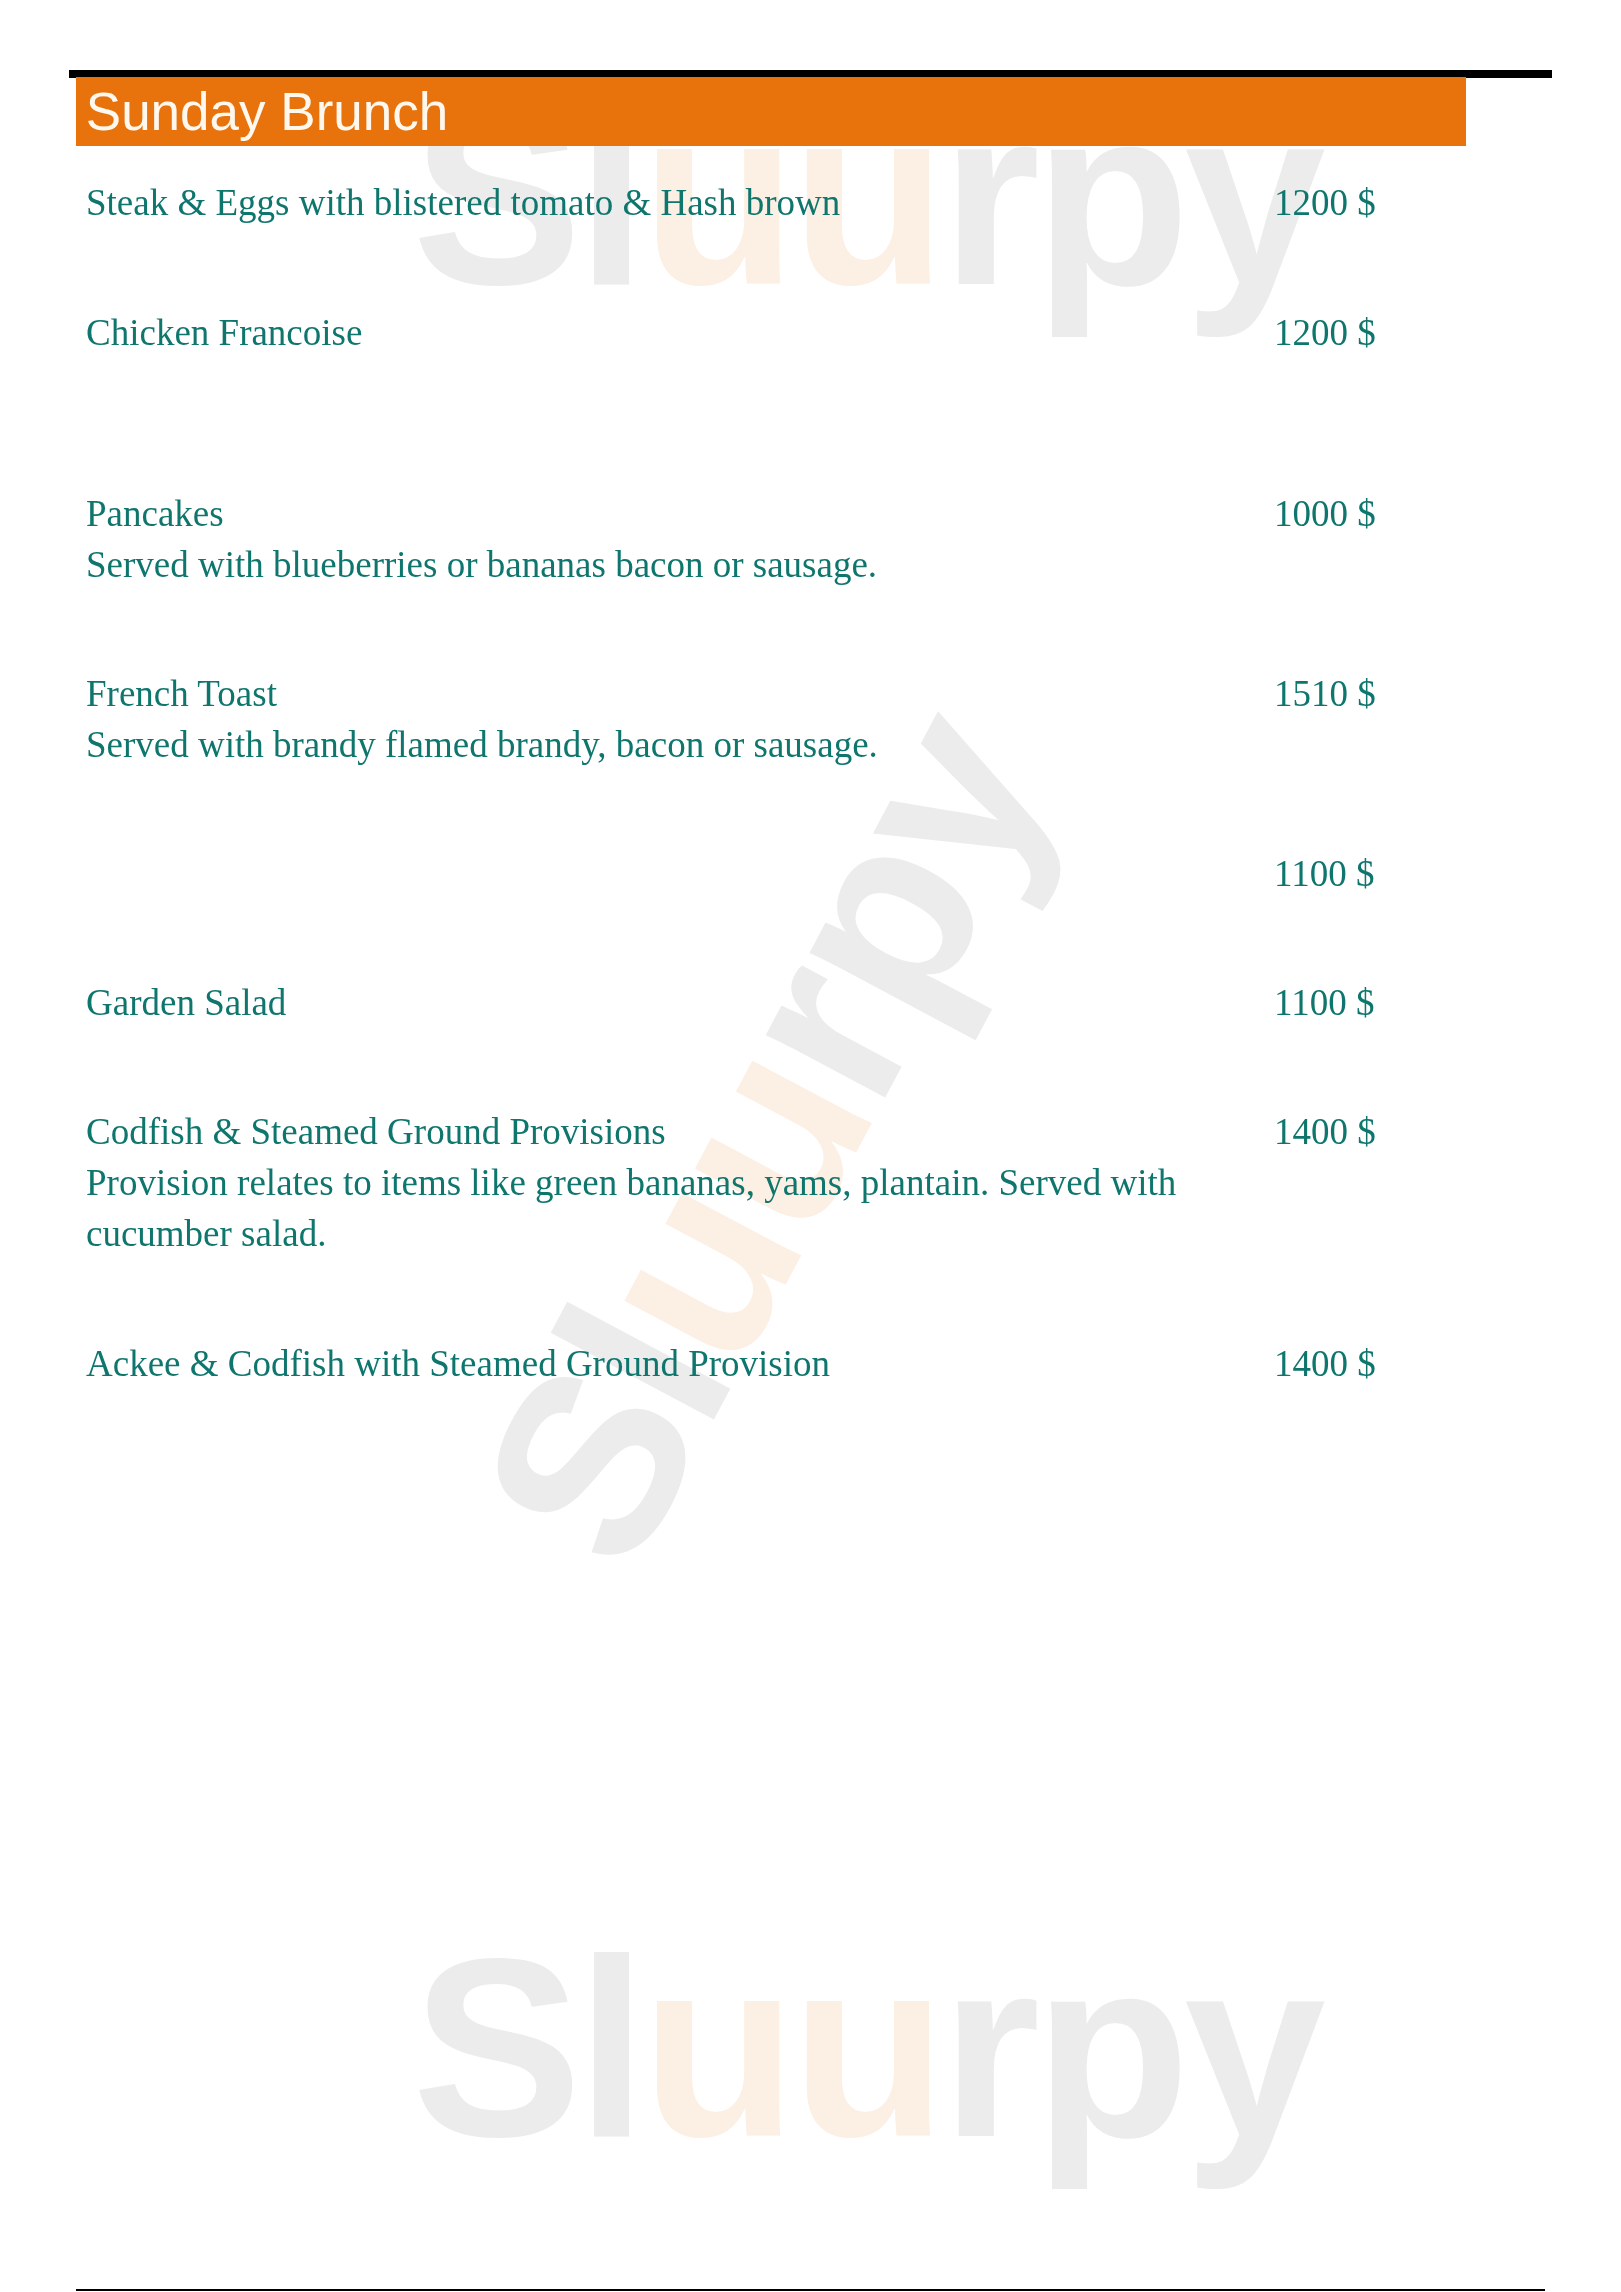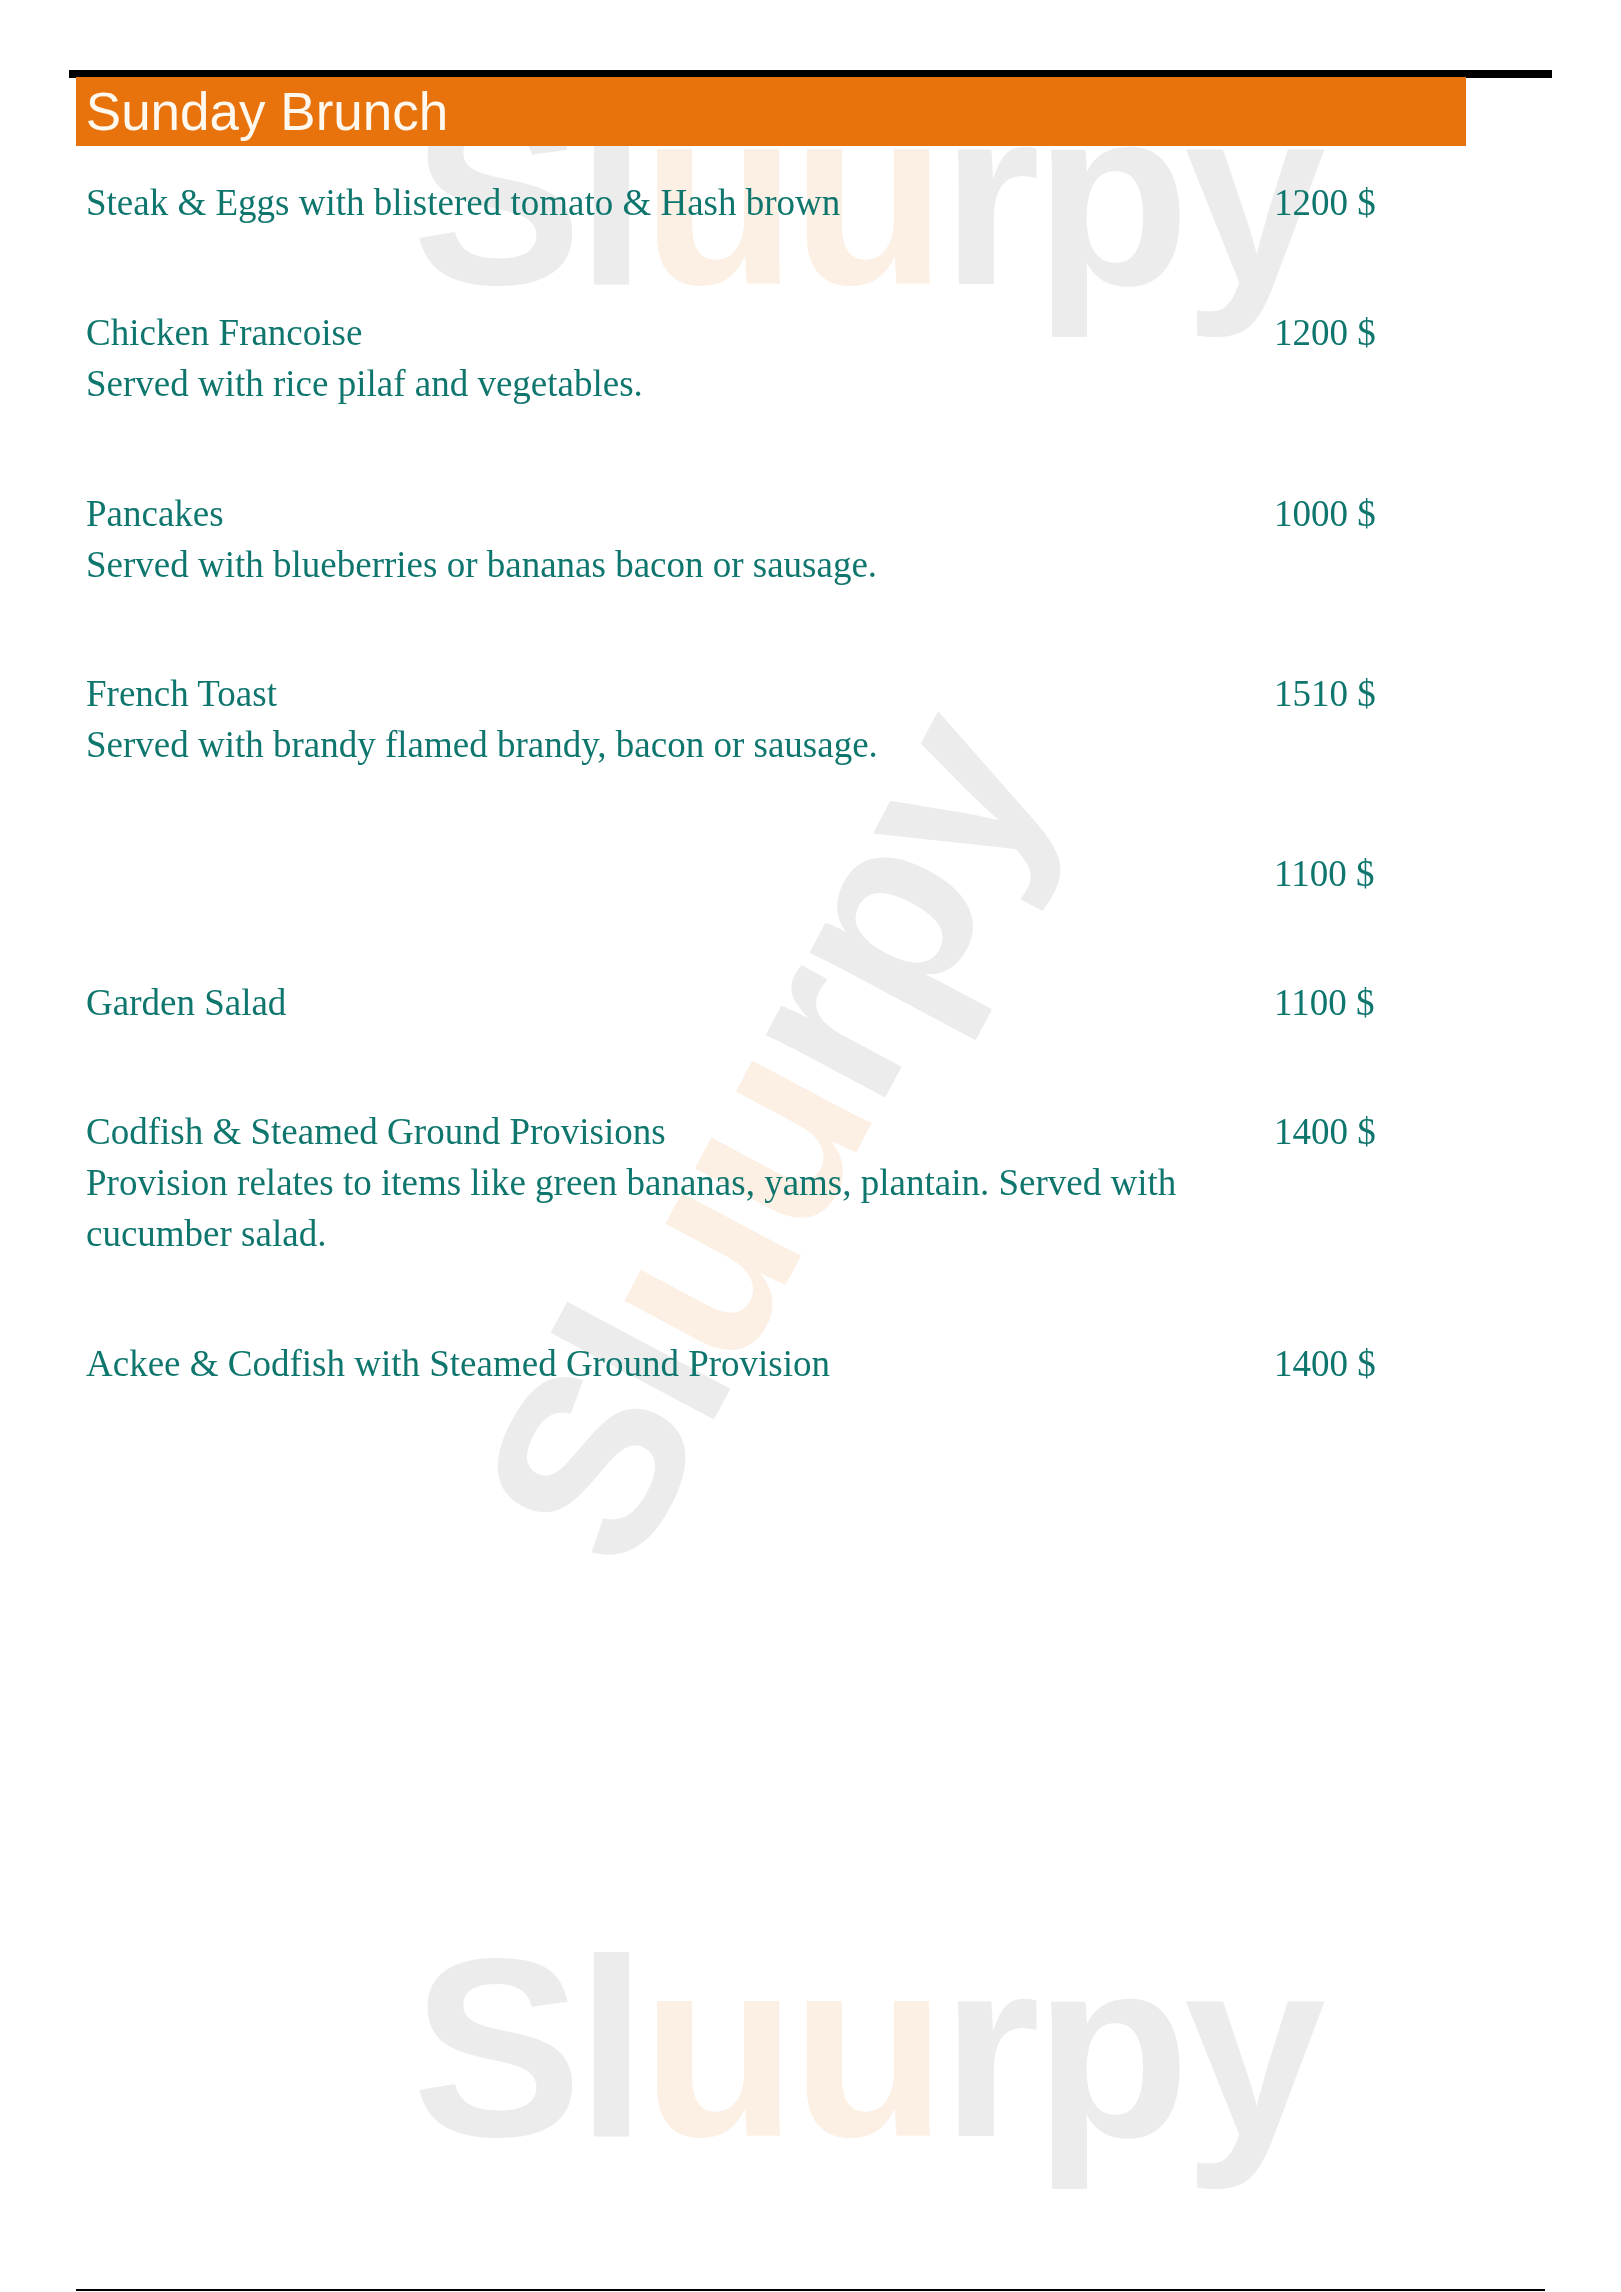--- a/index.html
+++ b/index.html
@@ -36,21 +36,20 @@
   <span class="header-title">Sunday Brunch</span>
 </div>
 
 <div class="item" style="top:177px">
   <span class="name">Steak &amp; Eggs with blistered tomato &amp; Hash brown</span>
   <span class="price">1200 $</span>
 </div>
 
 <div class="item" style="top:307px">
   <span class="name">Chicken Francoise</span>
-  <span class="desc">Served with rice pilaf and vegetables.</span>
   <span class="price">1200 $</span>
 </div>
 
 <div class="item" style="top:488px">
   <span class="name">Pancakes</span>
   <span class="desc">Served with blueberries or bananas bacon or sausage.</span>
   <span class="price">1000 $</span>
 </div>
 
 <div class="item" style="top:668px">

